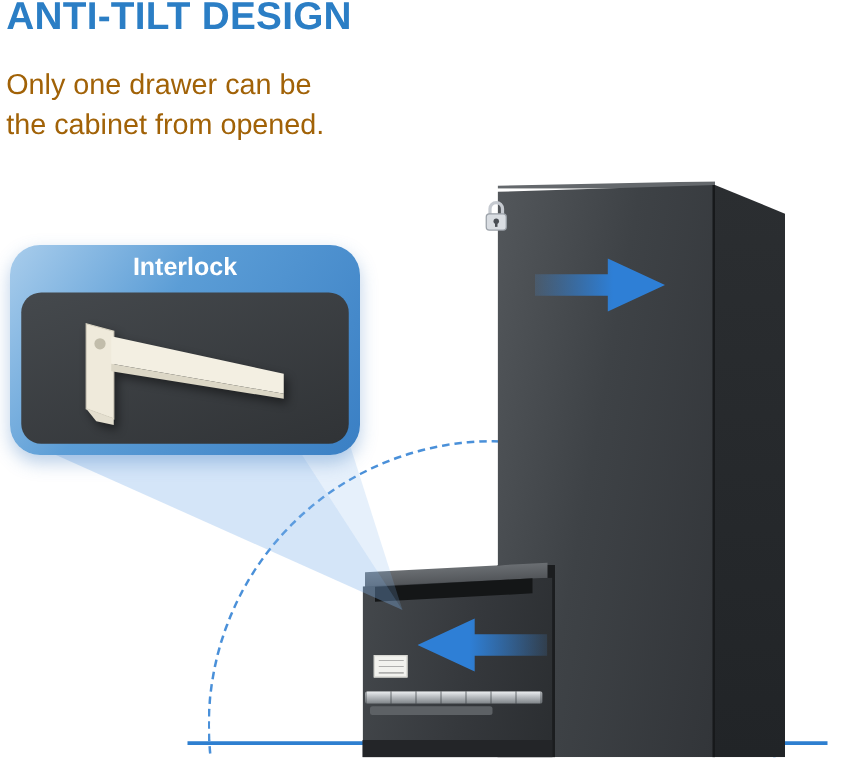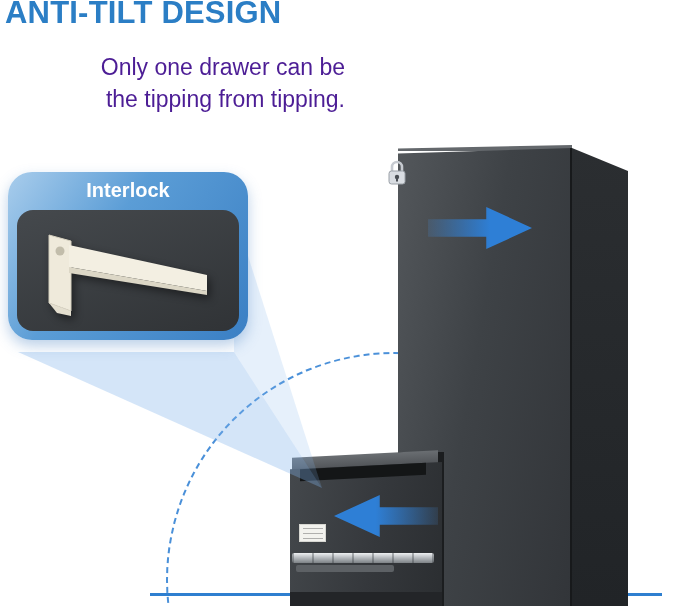--- a/index.html
+++ b/index.html
@@ -8,21 +8,21 @@
     background:#ffffff; font-family:"Liberation Sans", sans-serif;
   }
   .abs { position:absolute; }
 
   
   .title {
     left:5px; top:-6px; font-size:31px; font-weight:800; letter-spacing:0.2px;
     color:#2b7ec5; line-height:1.25; white-space:nowrap;
   }
   .desc {
-    left:5px; top:52px; width:340px; font-size:23px; color:#4c1d95; line-height:1.38;text-align:right;
+    left:5px; top:52px; width:340px; font-size:23px; color:#a16207; line-height:1.38;
   }
 
   
   .dashed-circle {
     left:166px; top:352px; width:456px; height:456px; border-radius:50%;
     border:2px dashed #4a90d9; z-index:0; box-sizing:border-box;
   }
   .ground-line { left:150px; top:593px; width:512px; height:3px; background:#2e7fd0; z-index:0; }
 
   
@@ -101,21 +101,21 @@
     clip-path:polygon(0 32%, 56% 32%, 56% 6%, 100% 50%, 56% 94%, 56% 68%, 0 68%);
   }
   .arrow-left {
     left:334px; top:492px; width:104px; height:48px;
     background:linear-gradient(270deg, rgba(72,140,214,0.15) 0%, #2e7fd6 60%);
     clip-path:polygon(100% 32%, 44% 32%, 44% 6%, 0 50%, 44% 94%, 44% 68%, 100% 68%);
   }
 
   
   .callout-card {
-    left:8px; top:172px; width:240px; height:168px; border-radius:24px; z-index:6;
+    left:8px; top:196px; width:280px; height:168px; border-radius:24px; z-index:6;
     background:linear-gradient(125deg,#a9cdec 0%, #5b9dd6 40%, #3a7fc4 100%);
     box-shadow:0 6px 14px rgba(60,120,190,0.35);
   }
   .callout-title {
     position:absolute; left:0; top:7px; width:100%; text-align:center;
     color:#ffffff; font-size:20px; font-weight:700;
   }
   .callout-panel {
     position:absolute; left:9px; right:9px; top:38px; bottom:9px; border-radius:16px;
     background:linear-gradient(160deg,#45494d 0%, #303336 100%);
@@ -177,16 +177,16 @@
         <polygon points="34,22 172,52 172,68 34,44" fill="#f3efe2"></polygon>
         <polygon points="34,44 172,68 172,72 34,50" fill="#dcd7c6"></polygon>
         <polygon points="14,80 36,88 36,93 22,90" fill="#e4dfcf"></polygon>
       </svg>
     </div>
   </div>
 
   <div class="abs title">ANTI-TILT DESIGN</div>
   <div class="abs desc">
     <div>Only one drawer can be</div>
-    <div>the tipping from tipping.</div>
+    <div>the cabinet from opened.</div>
   </div>
 
 </div>
 
 </body></html>

